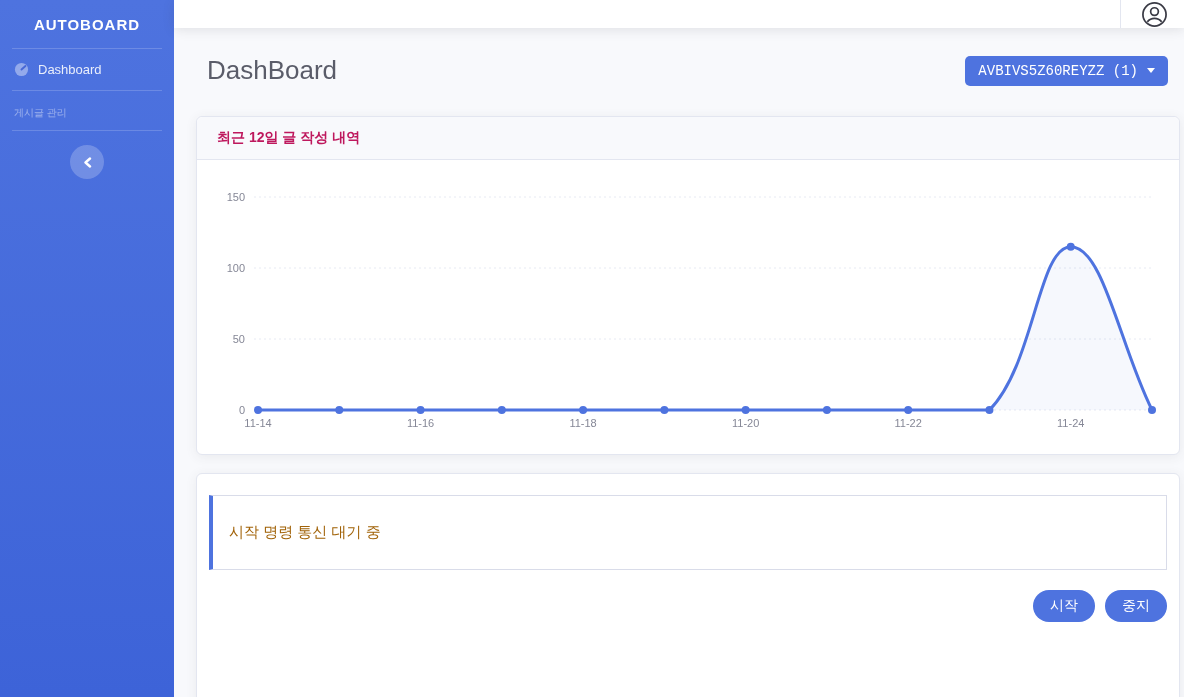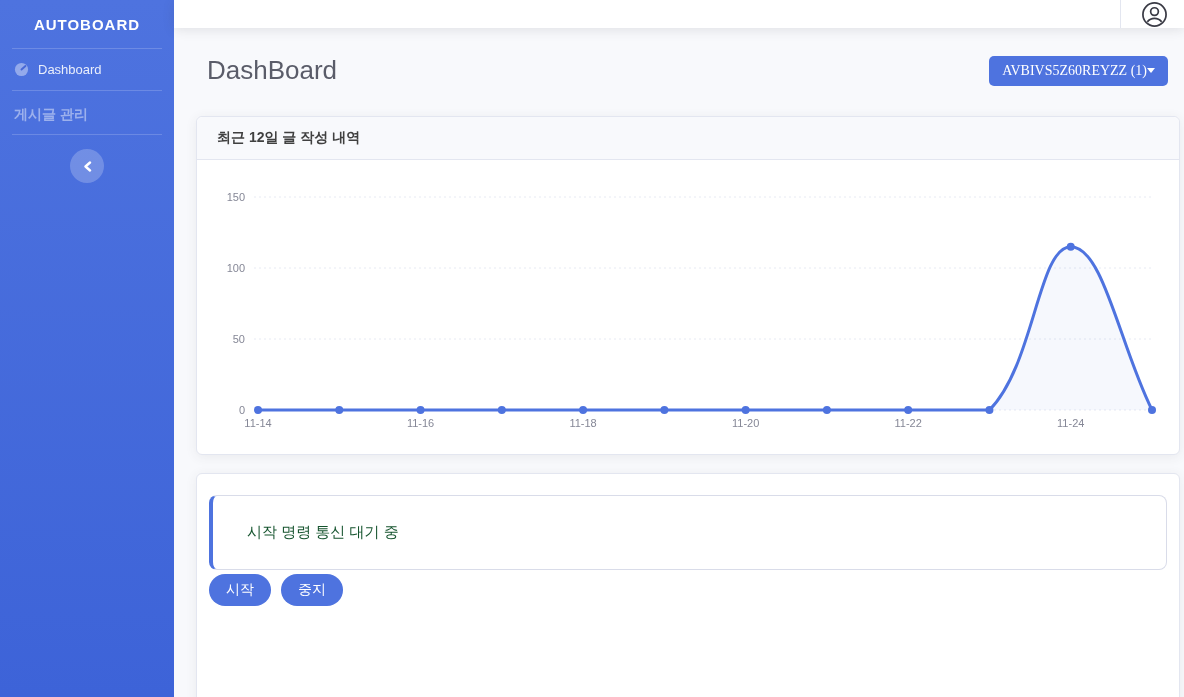--- a/index.html
+++ b/index.html
@@ -10,58 +10,58 @@
   
   .sidebar{width:174px;flex:0 0 174px;height:100%;
     background:linear-gradient(180deg,#4e73df 0%,#3d63d8 100%);color:#fff;
     display:flex;flex-direction:column}
   .brand{height:48px;display:flex;align-items:center;justify-content:center;
     font-weight:bold;font-size:15px;letter-spacing:1px;color:#fff;cursor:pointer}
   .sdivider{border:none;border-top:1px solid rgba(255,255,255,0.18);margin:0 12px}
   .nav-link{display:flex;align-items:center;gap:9px;padding:13px 14px;
     color:rgba(255,255,255,0.88);font-size:13px;cursor:pointer}
   .nav-link .icon{display:flex;flex:0 0 auto}
-  .nav-heading{margin:15px 14px 2px;font-size:14px;font-weight:bold;
+  .nav-heading{margin:15px 14px 2px;font-size:10px;font-weight:normal;
     color:rgba(255,255,255,0.45)}
   .gap8{height:8px}
   .toggle-wrap{display:flex;justify-content:center;margin-top:14px}
   .toggle-btn{width:34px;height:34px;border-radius:50%;border:none;cursor:pointer;
     background:rgba(255,255,255,0.22);display:flex;align-items:center;justify-content:center}
 
   
   .main{flex:1;display:flex;flex-direction:column;min-width:0}
   .topbar{height:48px;background:#fff;box-shadow:0 2px 12px rgba(58,59,69,0.13);
     display:flex;align-items:center;justify-content:flex-end;padding-right:16px;
     position:relative;z-index:2}
   .topbar-divider{width:1px;height:28px;background:#e3e6f0;margin-right:20px}
   .user-btn{background:none;border:none;cursor:pointer;display:flex;align-items:center}
 
   .content{padding-top:27px}
   .page-header{display:flex;align-items:center;justify-content:space-between;
     padding:0 16px 0 33px;margin-bottom:30px}
   .page-title{font-size:26px;font-weight:400;color:#5a5c69}
   .account-btn{background:#4e73df;color:#fff;border:none;border-radius:5px;
-    font-size:14px;padding:7px 13px;display:flex;align-items:center;
-    cursor:pointer;font-family:Liberation Serif, serif}
+    font-size:14px;padding:7px 13px;display:flex;align-items:center;gap:9px;
+    cursor:pointer;font-family:Liberation Mono, monospace}
   .caret{width:0;height:0;border-left:4px solid transparent;
     border-right:4px solid transparent;border-top:5px solid #fff}
 
   .card{background:#fff;border:1px solid #e3e6f0;border-radius:6px;
     margin:0 4px 18px 22px;box-shadow:0 2px 12px rgba(58,59,69,0.08)}
   .card-header{background:#f8f9fc;border-bottom:1px solid #e3e6f0;
-    padding:12px 20px;font-size:14px;font-weight:bold;color:#404040;
+    padding:12px 20px;font-size:14px;font-weight:bold;color:#be185d;
     border-radius:6px 6px 0 0}
   .chart-body{padding:0 14px 18px}
   .tick{font-size:11px;fill:#858796;font-family:"Liberation Sans","DejaVu Sans",sans-serif}
 
   .task-card{min-height:240px}
   .task-body{padding:21px 12px 30px}
-  .alert{border:1px solid #d9dce9;border-left:4px solid #4e73df;border-radius:8px;
-    padding:27px 34px;color:#14532d;font-size:15px;background:#fff}
-  .btn-row{display:flex;justify-content:flex-start;gap:10px;margin-top:4px}
+  .alert{border:1px solid #d9dce9;border-left:4px solid #4e73df;border-radius:0;
+    padding:27px 16px;color:#a16207;font-size:15px;background:#fff}
+  .btn-row{display:flex;justify-content:flex-end;gap:10px;margin-top:20px}
   .pill-btn{background:#4e73df;color:#fff;border:none;border-radius:16px;
     padding:7px 17px;font-size:14px;cursor:pointer;font-family:inherit;white-space:nowrap}
 </style>
 </head>
 <body>
 
 <div class="app">
 
   <aside class="sidebar">
     <div class="brand">AUTOBOARD</div>

